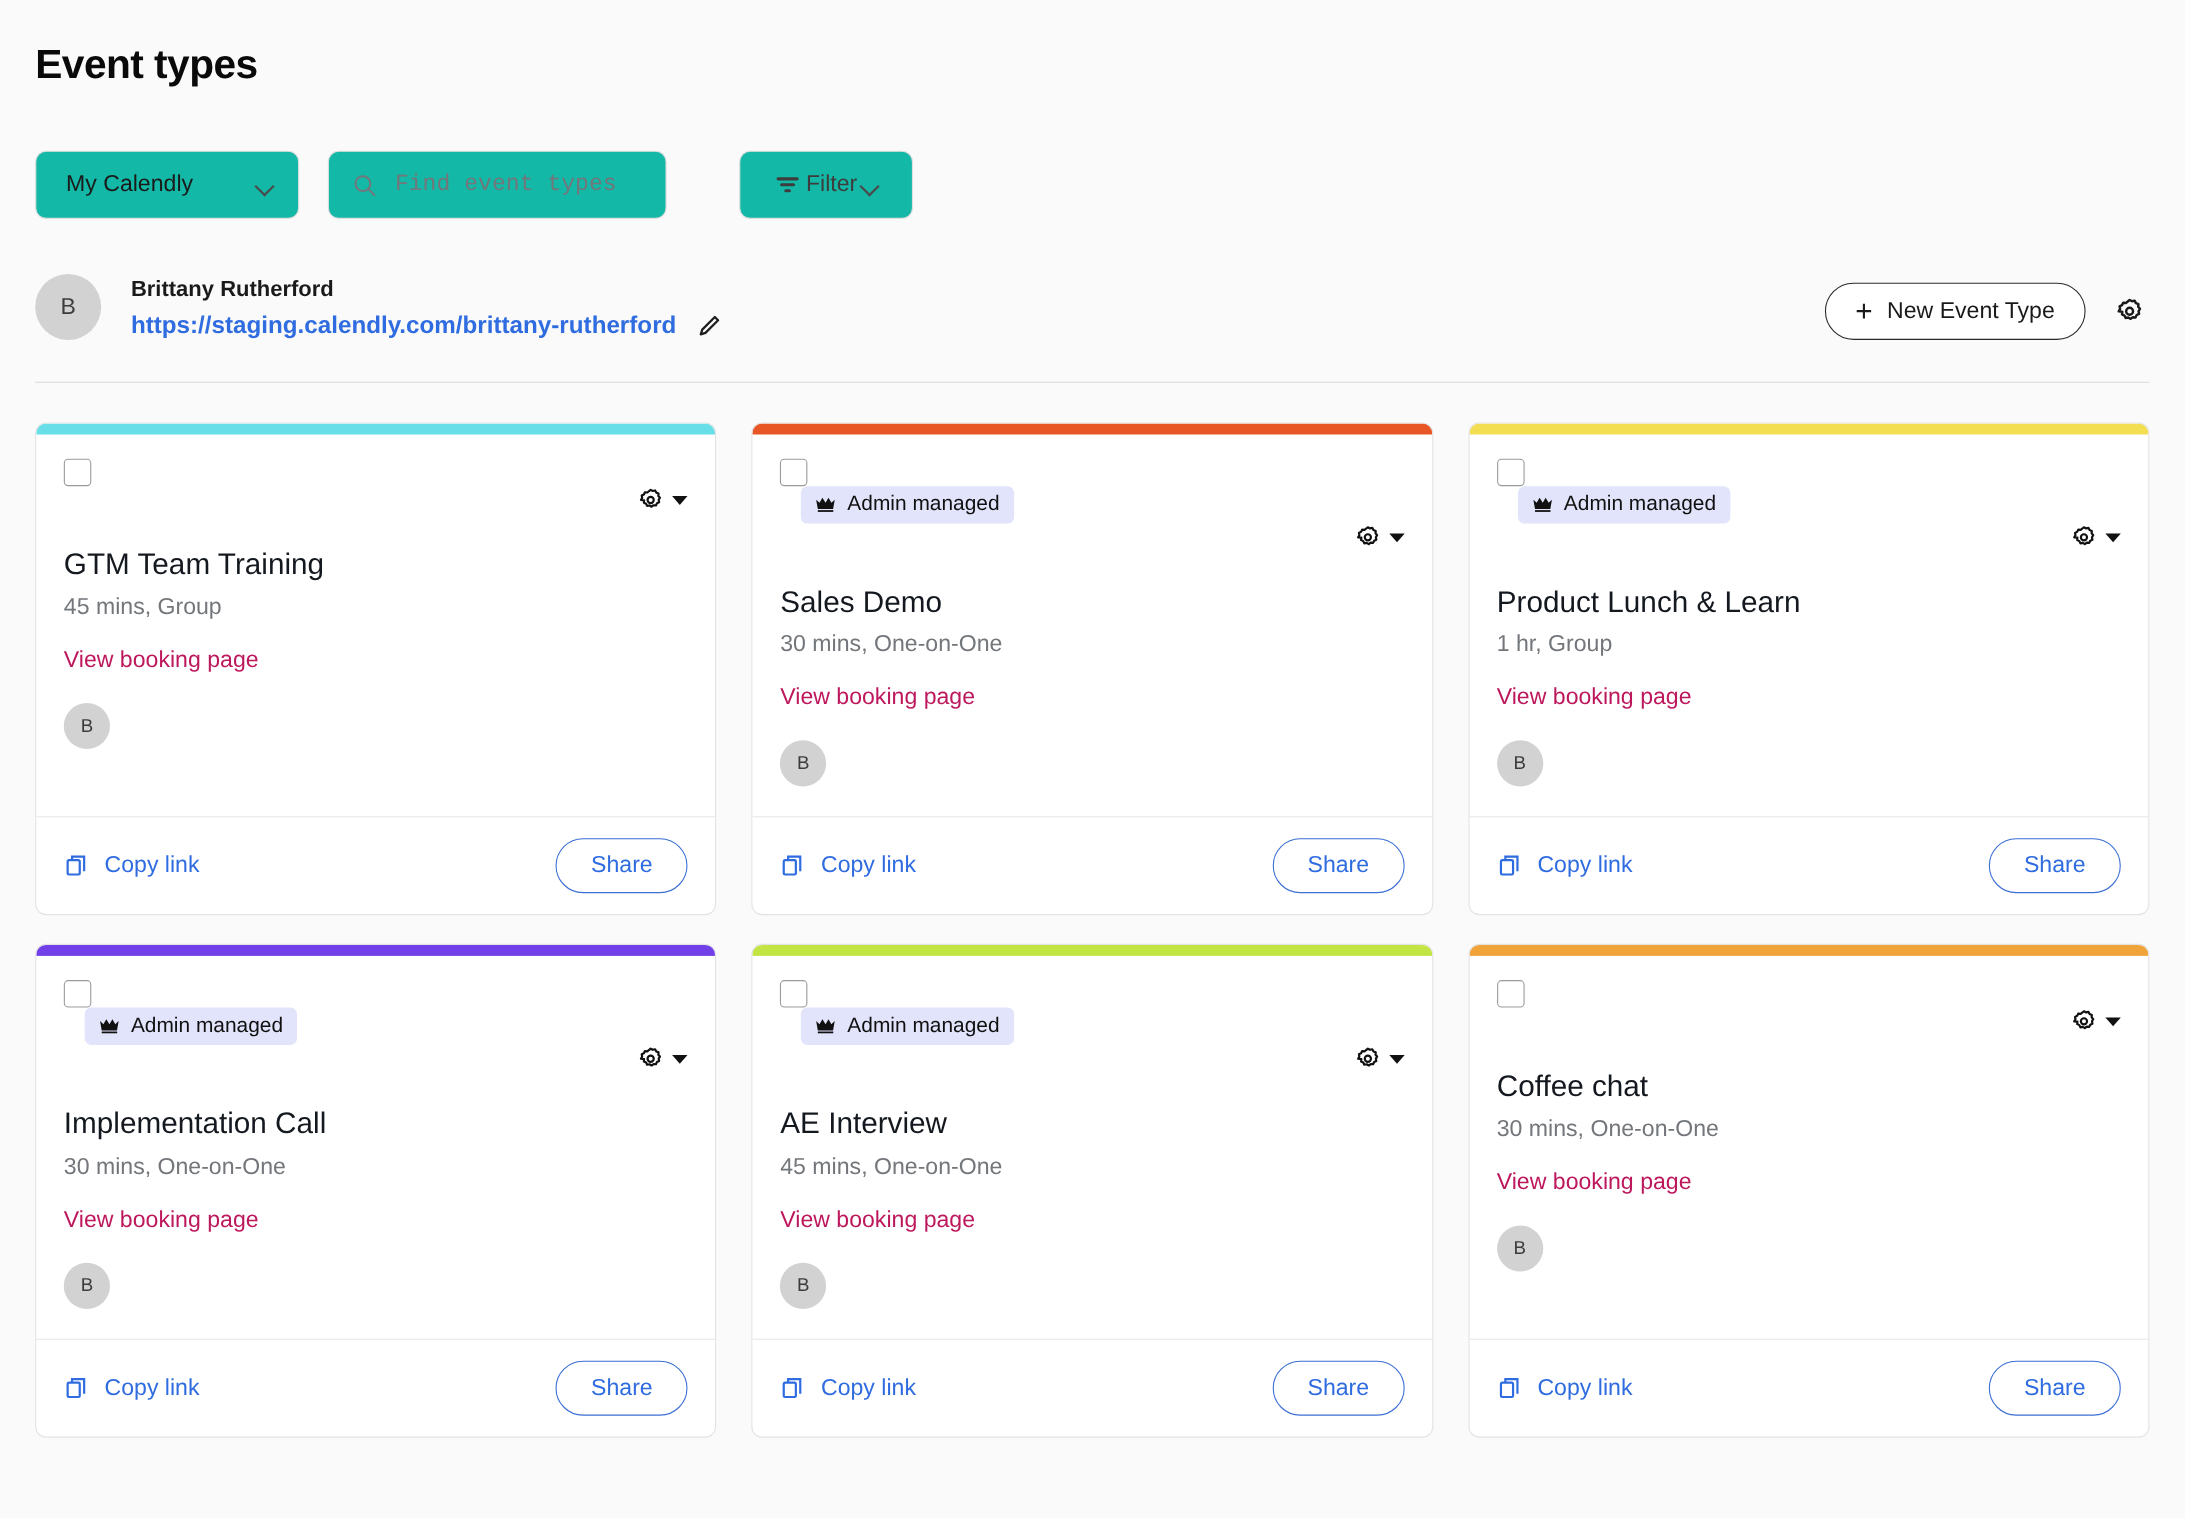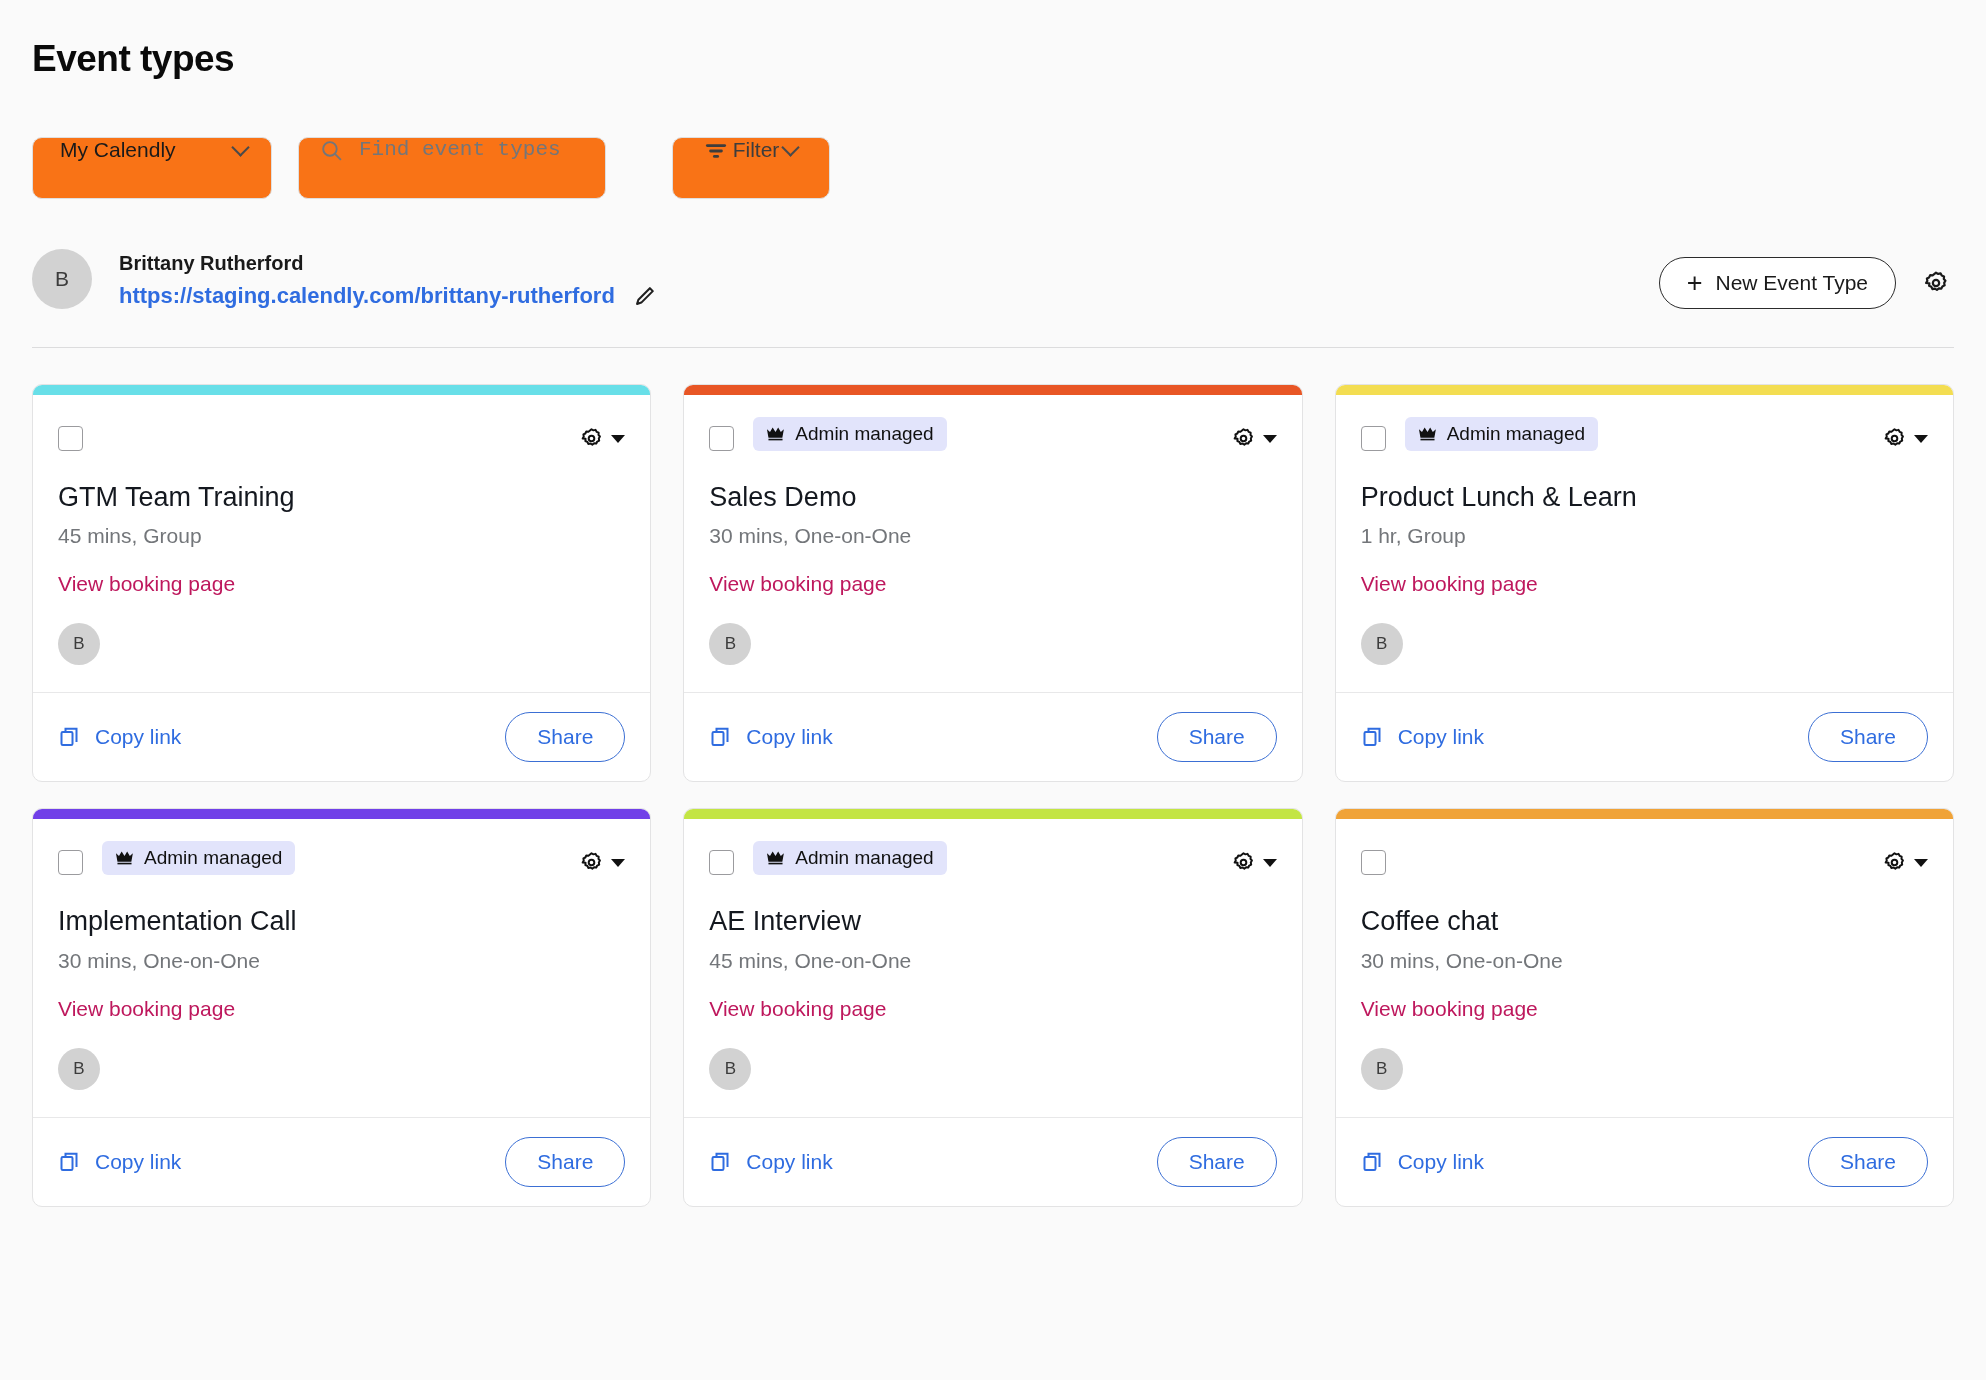--- a/index.html
+++ b/index.html
@@ -23,25 +23,25 @@
 
   
   .toolbar {
     display: flex;
     align-items: center;
     gap: 26px;
     margin-top: 57px;
   }
   .tb-control {
     height: 62px;
-    background: #f97316;
+    background: #14b8a6;
     border: 1px solid #dfdfe0;
     border-radius: 10px;
     display: flex;
-    align-items: flex-start;
+    align-items: center;
   }
   .scope-select { width: 240px; justify-content: space-between; padding: 0 22px 0 27px; cursor: pointer; }
   .scope-label { font-size: 21px; color: #1a1a1a; }
   .caret-thin { position: relative; width: 16px; height: 16px; }
   .caret-thin::before {
     content: ""; position: absolute; left: 1px; top: 3px;
     width: 11px; height: 11px;
     border-right: 2.3px solid #4a4a4a;
     border-bottom: 2.3px solid #4a4a4a;
     transform: rotate(45deg);
@@ -102,21 +102,21 @@
   }
   .card {
     background: #fff;
     border: 1px solid #e3e3e4;
     border-radius: 10px;
     overflow: hidden;
     display: flex; flex-direction: column;
   }
   .card-stripe { height: 10px; width: 100%; }
   .card-body { padding: 22px 25px 0 25px; flex: 1; }
-  .card-top { display: flex; align-items: flex-end; min-height: 34px; }
+  .card-top { display: flex; align-items: flex-start; min-height: 34px; flex-direction: column; }
   .chk {
     width: 25px; height: 25px; flex: none;
     border: 1.6px solid #9b9b9e; border-radius: 4px;
     background: #fff; cursor: pointer;
   }
   .badge {
     margin-left: 19px;
     background: #e2e4fb;
     border-radius: 6px;
     height: 34px; padding: 0 13px;

